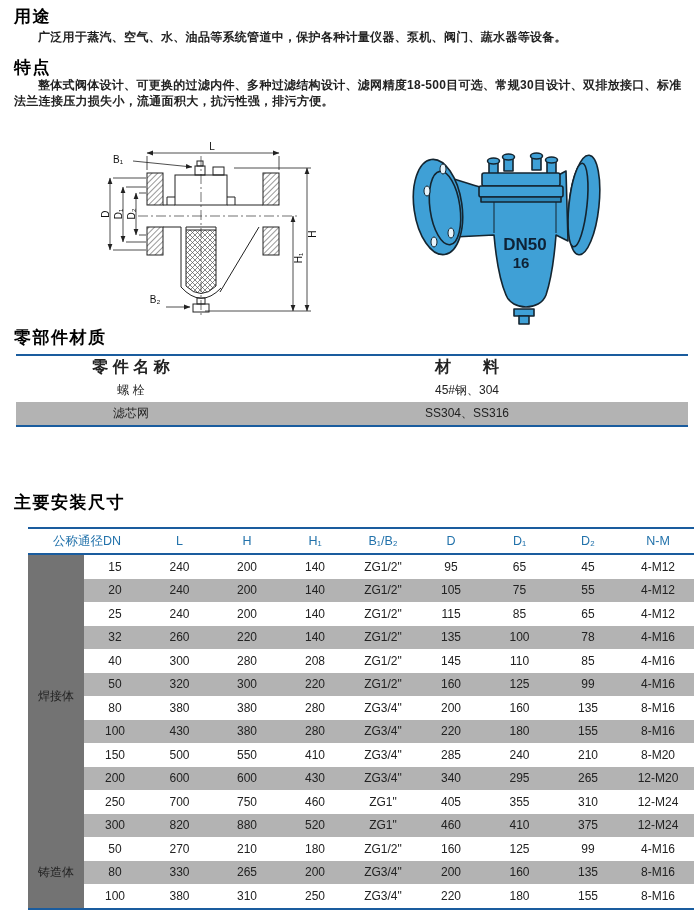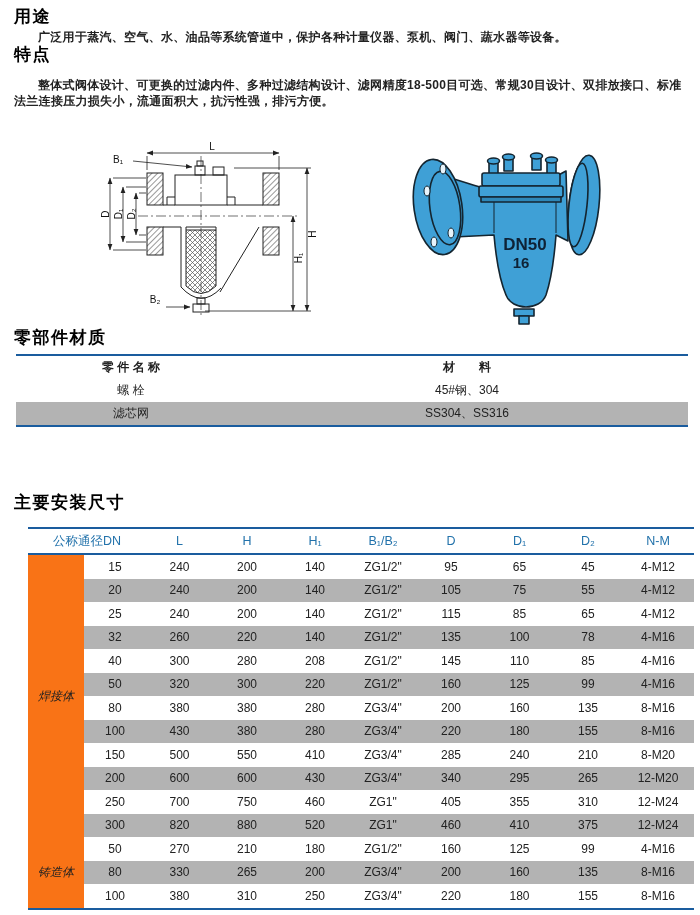--- a/index.html
+++ b/index.html
@@ -6,35 +6,35 @@
   body{
     width:700px;height:915px;background:#ffffff;position:relative;
     font-family:"Liberation Sans","DejaVu Sans",sans-serif;color:#1a1a1a;
     -webkit-font-smoothing:antialiased;
   }
   .abs{position:absolute;}
   .sec-title{font-size:17px;font-weight:700;color:#000;letter-spacing:1.5px;margin:0;}
   .para{font-size:12px;line-height:15.5px;font-weight:600;color:#222;margin:0;text-indent:2em;letter-spacing:.3px;}
   table{border-collapse:collapse;table-layout:fixed;}
   #materials-table{width:672px;border-top:2px solid #1a5c9e;border-bottom:2px solid #1a5c9e;}
-  #materials-table th{font-size:12px;font-weight:600;color:#222;height:23px;text-align:center;padding:0;}
+  #materials-table th{font-size:16px;font-weight:600;color:#222;height:23px;text-align:center;padding:0;}
   #materials-table td{font-size:12px;height:23px;text-align:center;padding:0;color:#222;}
   #dim-table{width:666px;border-top:2px solid #1a5c9e;border-bottom:2px solid #1a5c9e;}
   #dim-table th{font-size:12.5px;font-weight:400;color:#2272ab;height:24px;padding:0;text-align:center;border-bottom:2px solid #1a5c9e;}
   #dim-table td{font-size:12px;height:23.5px;text-align:center;padding:0;color:#222;}
   tr.g td{background:#b3b3b3;}
-  td.grp{background:#f97316;font-size:12px;color:#222;font-style:italic;}
+  td.grp{background:#737373;font-size:12px;color:#222;}
 </style>
 </head>
 <body>
 
 <h2 class="sec-title abs" style="left:14px;top:5px">用途</h2>
 <p class="para abs" style="left:14px;top:30px;width:676px">广泛用于蒸汽、空气、水、油品等系统管道中，保护各种计量仪器、泵机、阀门、蔬水器等设备。</p>
 
-<h2 class="sec-title abs" style="left:14px;top:43px">特点</h2>
+<h2 class="sec-title abs" style="left:14px;top:56px">特点</h2>
 <p class="para abs" style="left:14px;top:78px;width:678px">整体式阀体设计、可更换的过滤内件、多种过滤结构设计、滤网精度18-500目可选、常规30目设计、双排放接口、标准法兰连接压力损失小，流通面积大，抗污性强，排污方便。</p>
 
 <svg class="abs" style="left:60px;top:140px" width="260" height="180" viewBox="0 0 260 180">
   <defs>
     <marker id="ar" viewBox="0 0 10 10" refX="8.5" refY="5" markerWidth="9" markerHeight="9" orient="auto-start-reverse">
       <path d="M0,1.6 L9,5 L0,8.4 Z" fill="#222"></path>
     </marker>
     <pattern id="ph" patternUnits="userSpaceOnUse" width="4" height="4" patternTransform="rotate(45)">
       <line x1="0" y1="0" x2="0" y2="4" stroke="#444" stroke-width="1.1"></line>
     </pattern>

